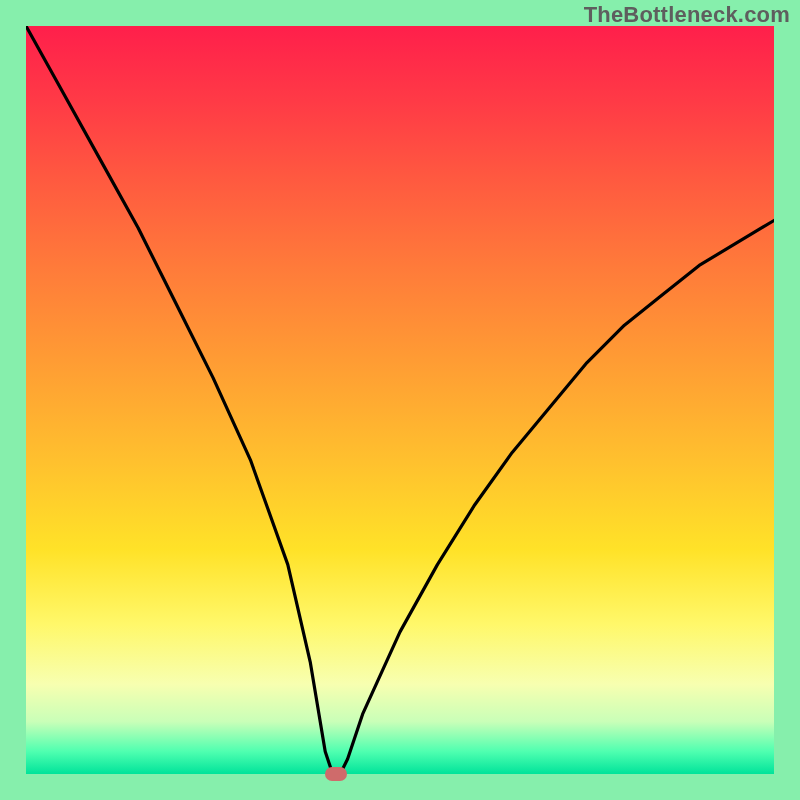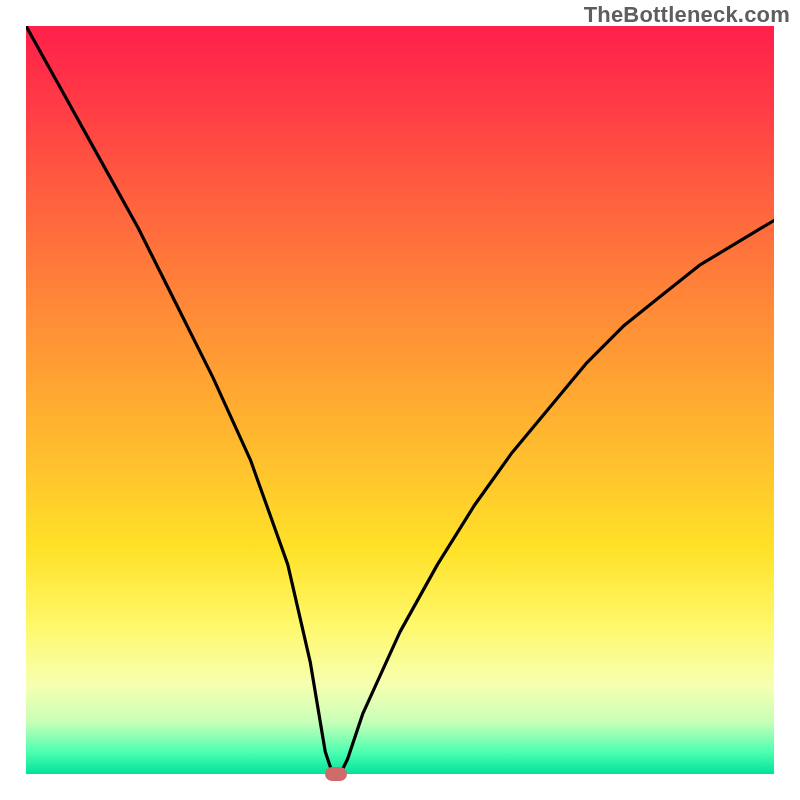--- a/index.html
+++ b/index.html
@@ -8,21 +8,21 @@
     width: 800px;
     height: 800px;
     background: #000;
     font-family: Arial, Helvetica, sans-serif;
     overflow: hidden;
   }
   .frame {
     position: relative;
     width: 800px;
     height: 800px;
-    background: #ffffff;
+    background: #86efac;
   }
   .watermark {
     position: absolute;
     top: 2px;
     right: 10px;
     color: #5e5e5e;
     font-size: 22px;
     font-weight: 600;
     letter-spacing: 0.2px;
     z-index: 30;

